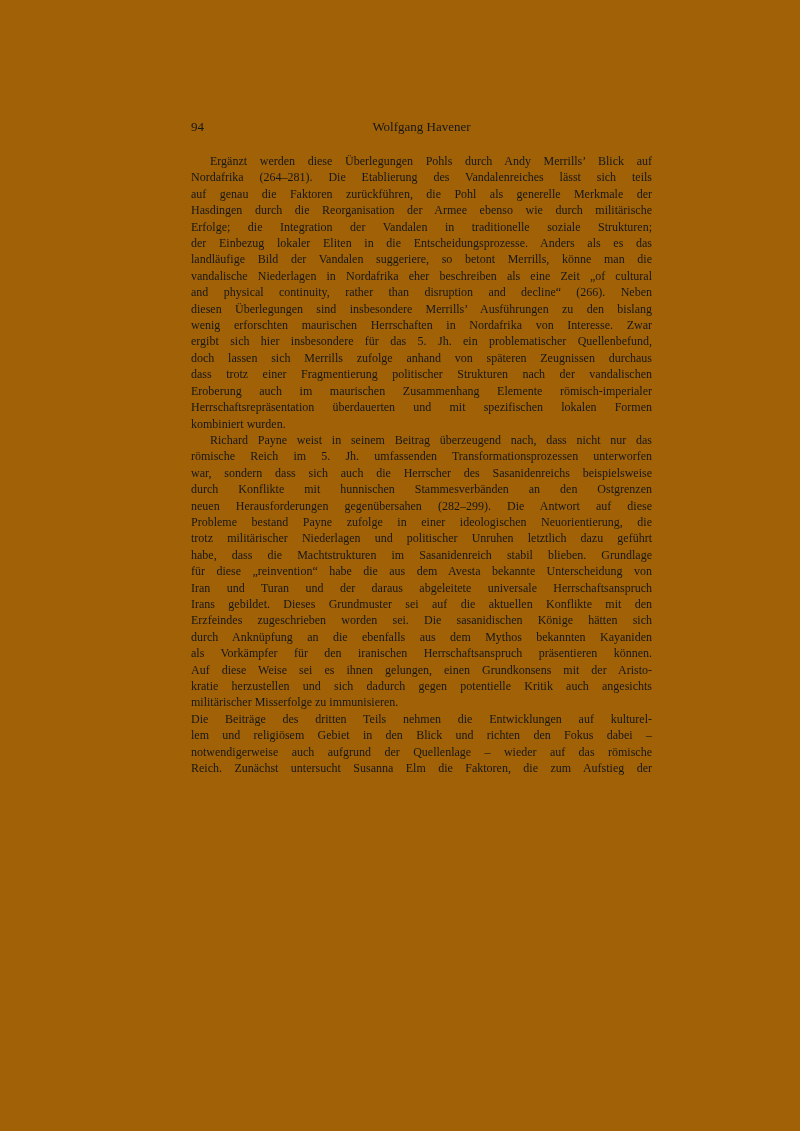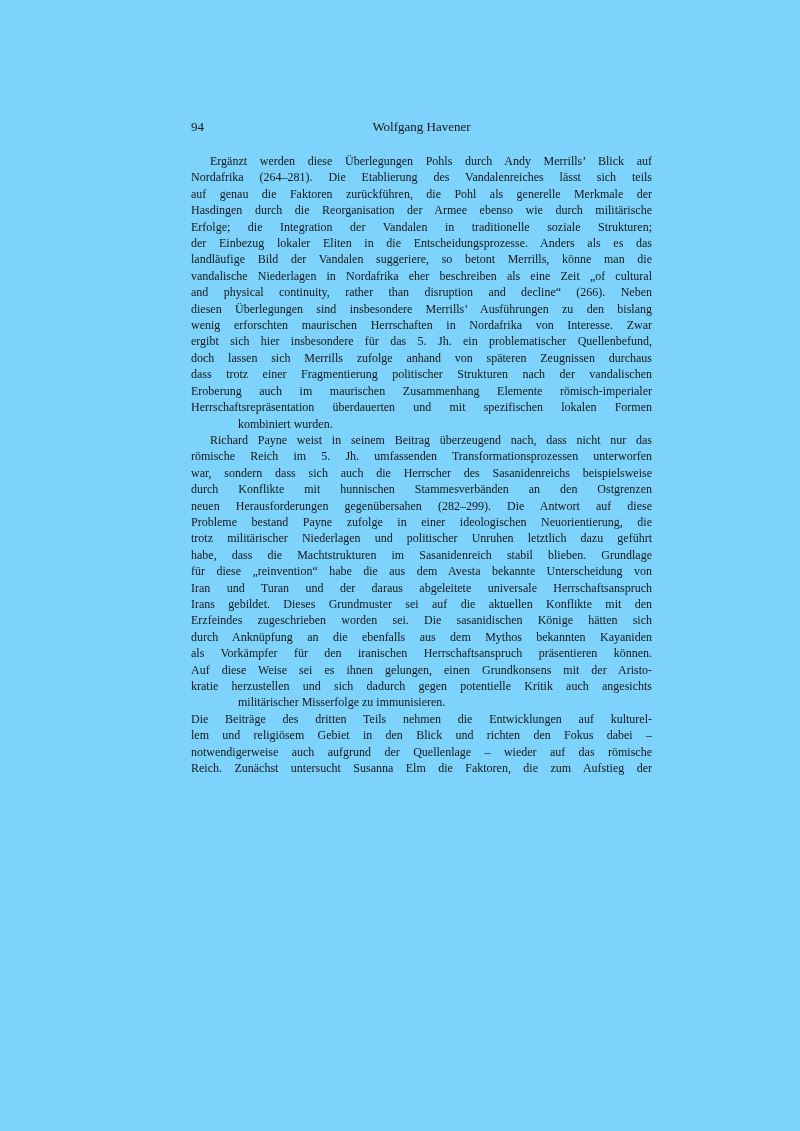--- a/index.html
+++ b/index.html
@@ -4,21 +4,21 @@
 <style>
   html, body {
     margin: 0;
     padding: 0;
     background: #ffffff;
   }
   .page {
     position: relative;
     width: 800px;
     height: 1131px;
-    background: #7dd3fc;
+    background: #a16207;
     color: #161616;
     font-family: "Liberation Serif", "DejaVu Serif", serif;
     overflow: hidden;
   }
   .running-header {
     position: absolute;
     left: 191px;
     top: 119px;
     width: 461px;
     height: 17px;
@@ -44,21 +44,20 @@
   }
   .para { margin: 0; }
   .para.indent .line:first-child { text-indent: 19px; }
   .para.space-before { margin-top: 0; }
   .line {
     text-align: justify;
     text-align-last: justify;
   }
   .line.endline {
     text-align-last: left;
-    margin-left: 47px;
   }
   .it { font-style: italic; }
 </style>
 </head>
 <body>
 
 <div class="page">
 
   <div class="running-header">
     <span class="page-number">94</span>

